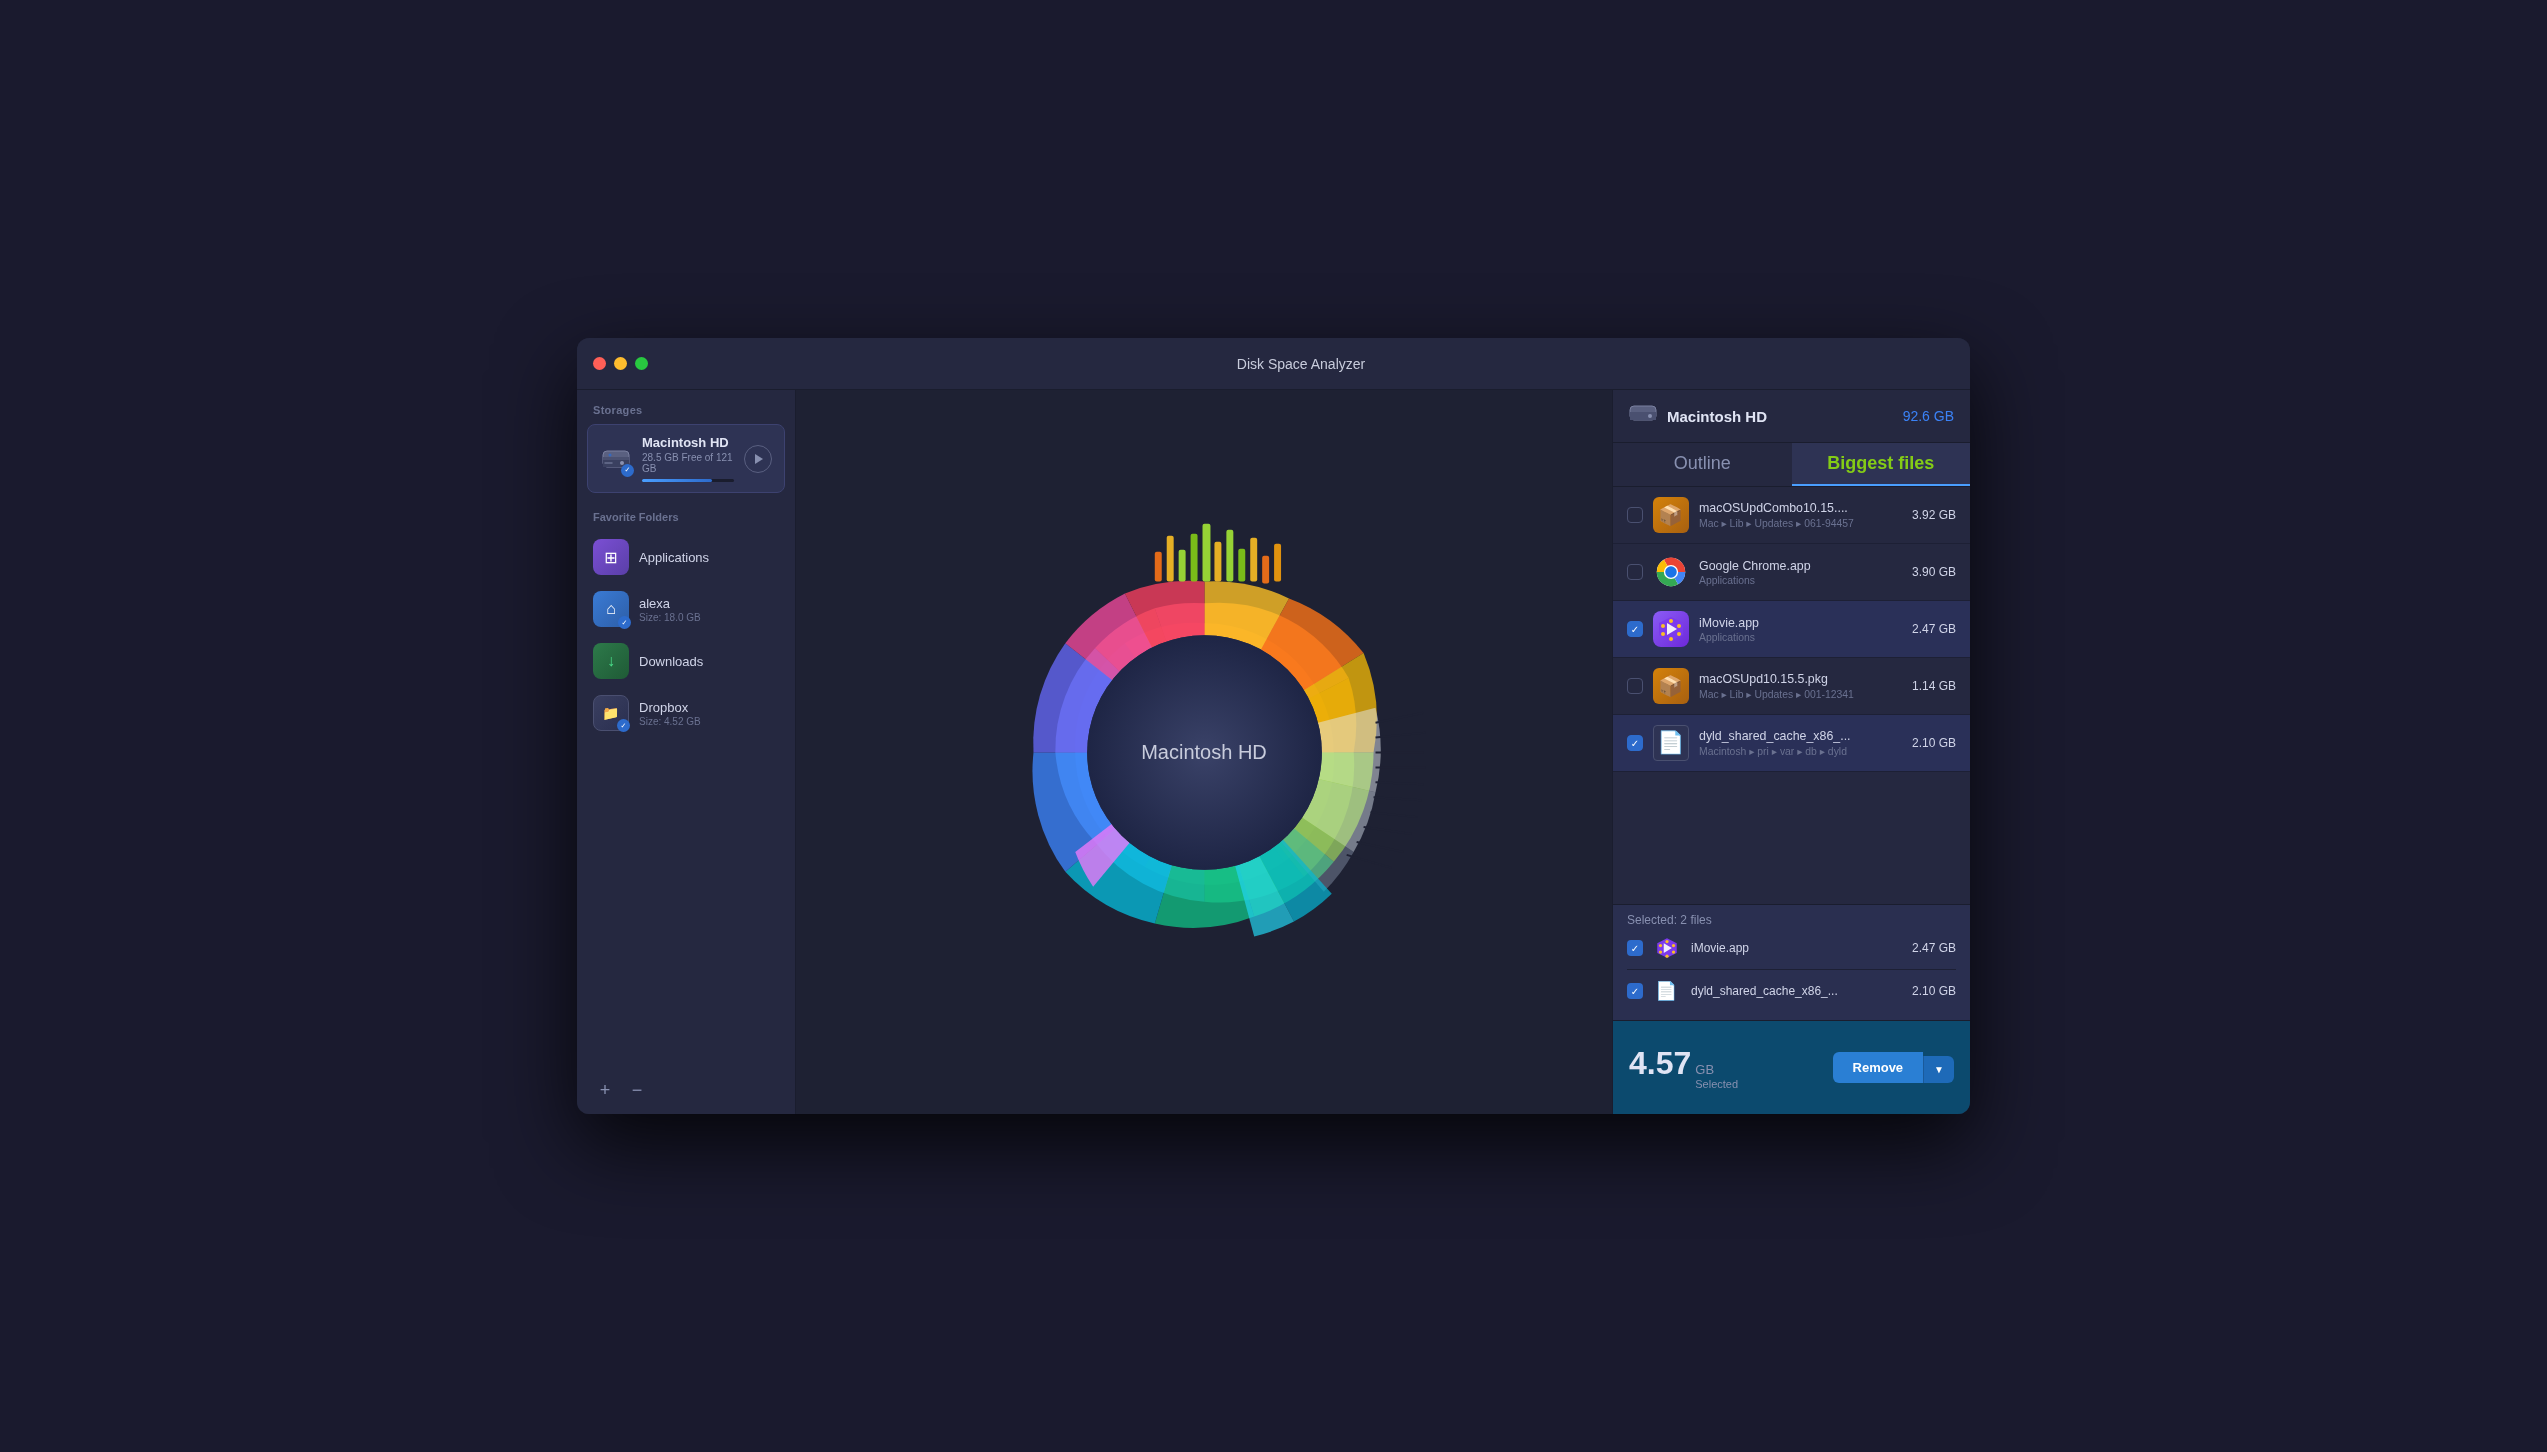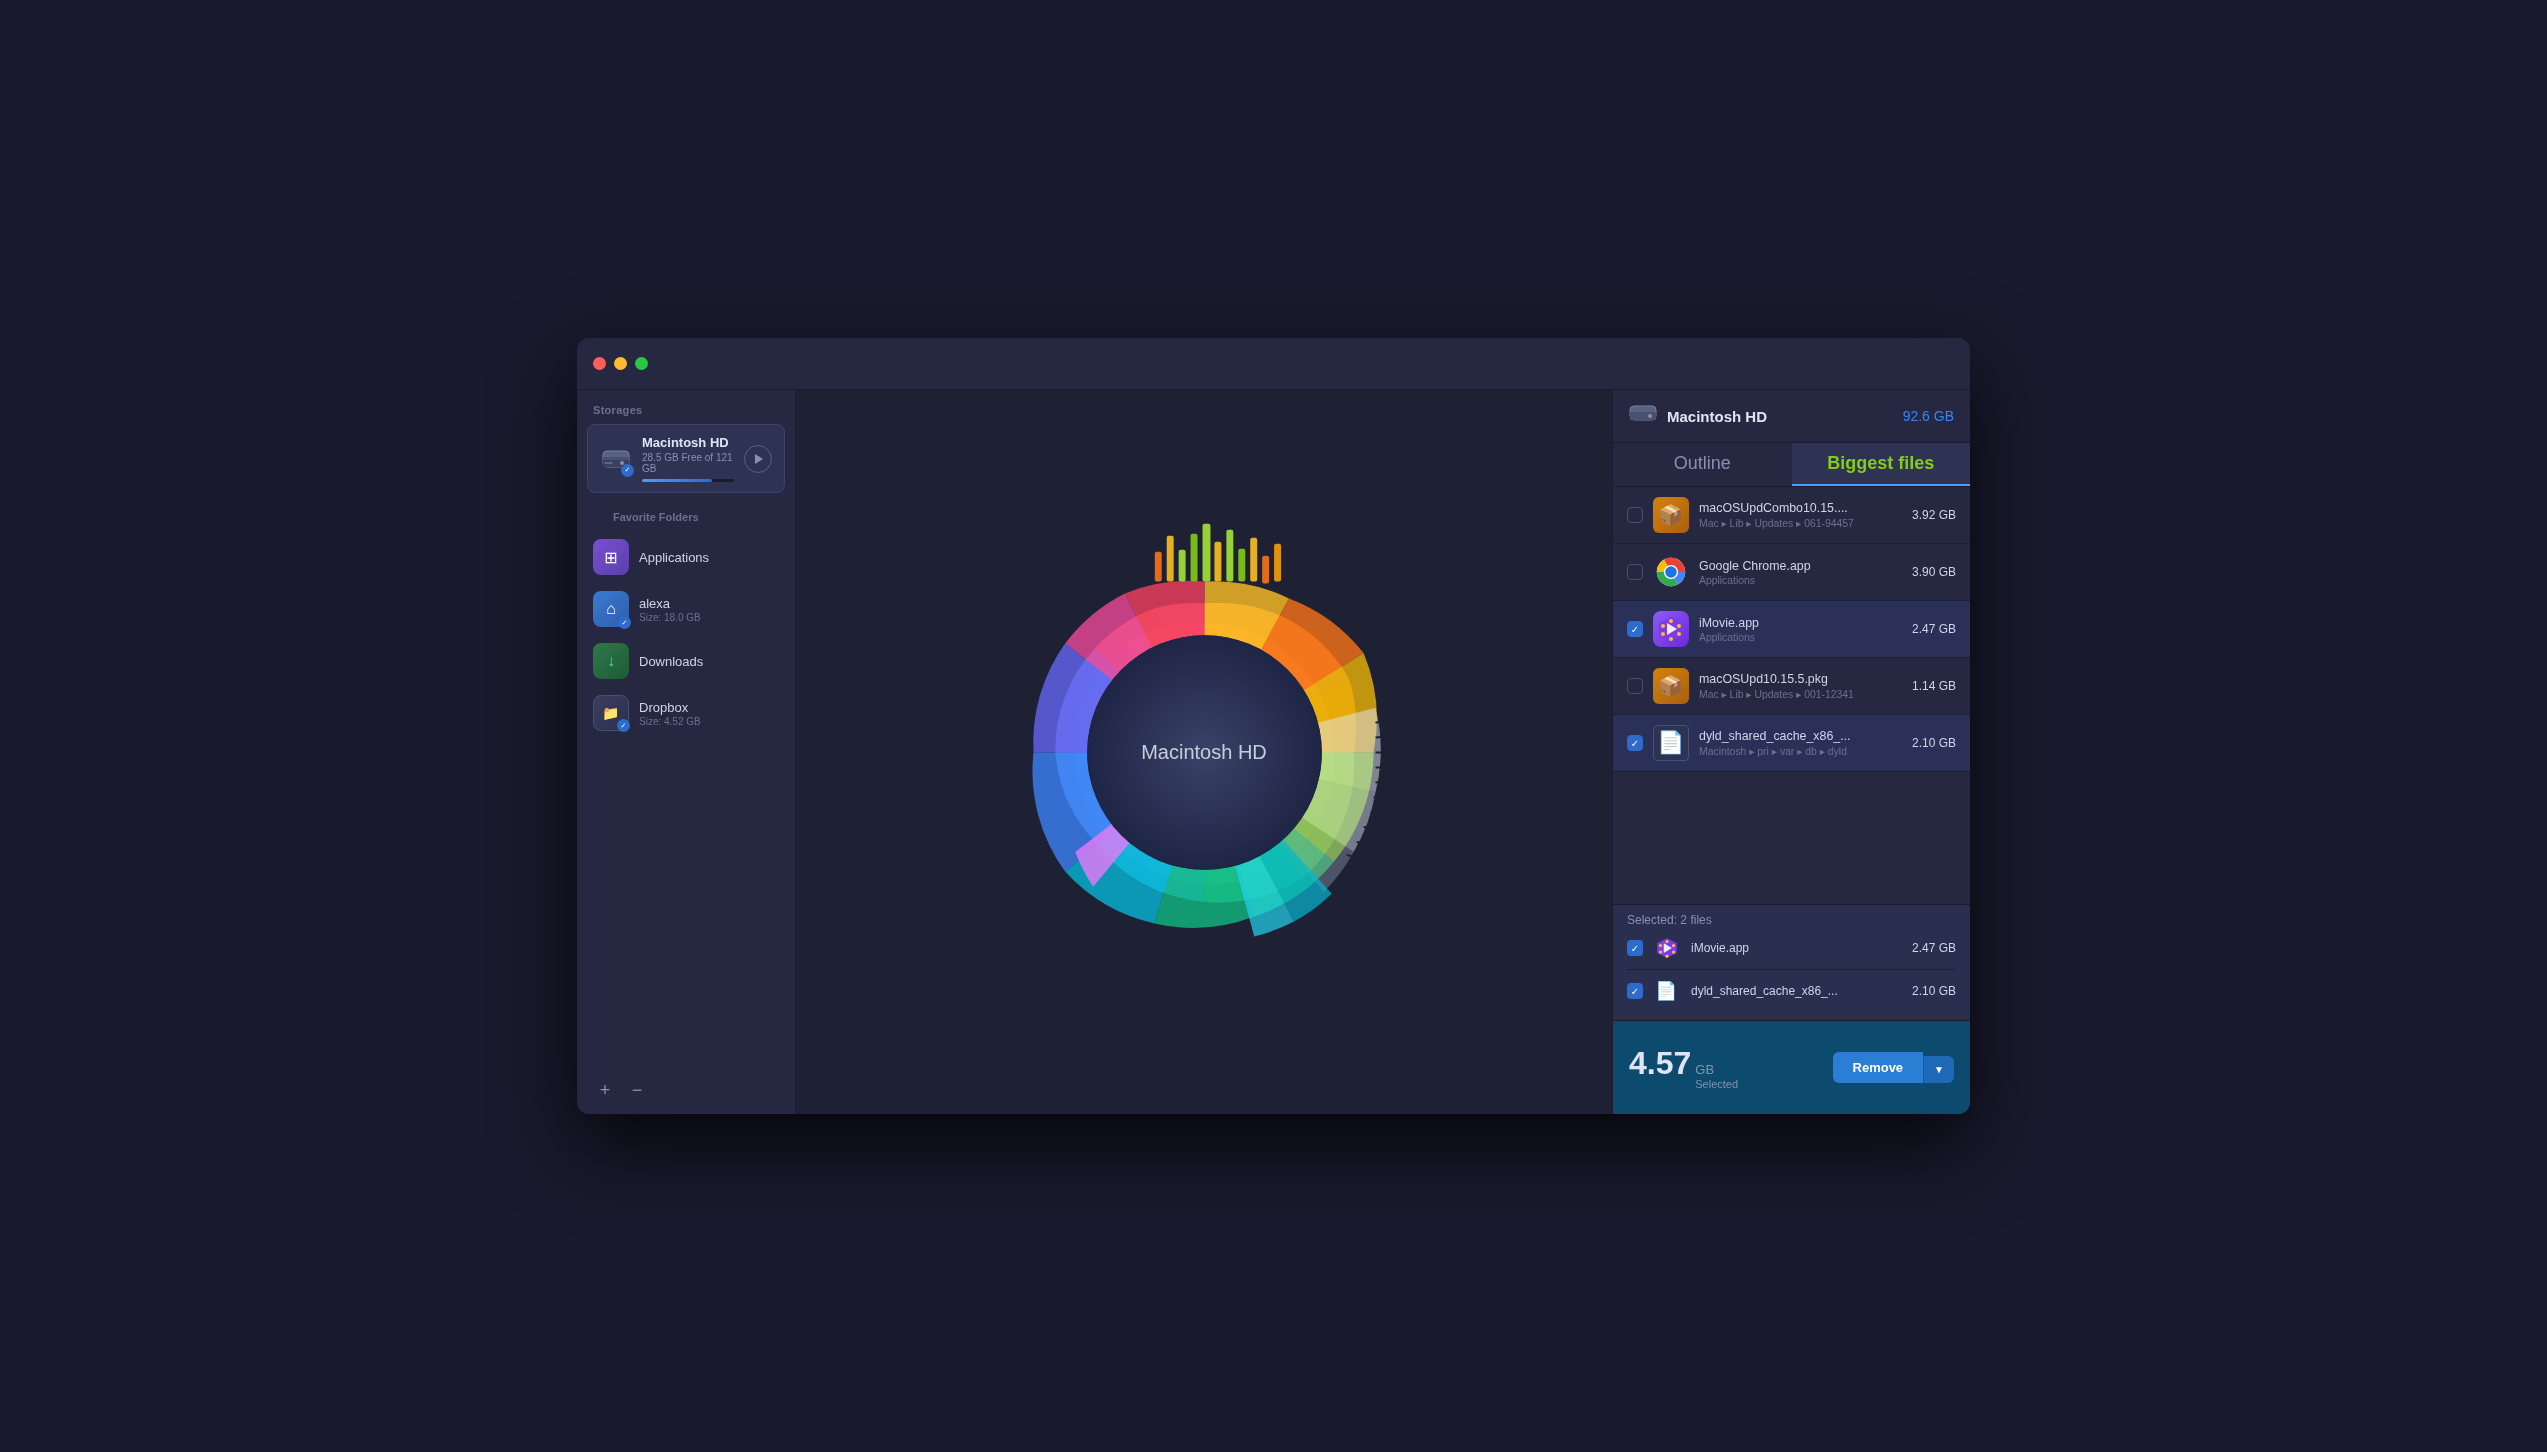--- a/index.html
+++ b/index.html
@@ -130,21 +130,20 @@
       border-top: 5px solid transparent;
       border-bottom: 5px solid transparent;
       border-left: 8px solid #8890b0;
       margin-left: 2px;
     }
     .fav-section-label {
       color: #6a7190;
       font-size: 11px;
       font-weight: 600;
       padding: 18px 16px 8px;
-      margin-left: 20px;
     }
     .fav-item {
       display: flex;
       align-items: center;
       gap: 10px;
       padding: 8px 16px;
       cursor: pointer;
     }
     .fav-icon {
       width: 36px;
@@ -450,20 +449,21 @@
 <body>
 
 <div class="app-window">
 
   <div class="title-bar">
     <div class="traffic-lights">
       <div class="traffic-light tl-close"></div>
       <div class="traffic-light tl-minimize"></div>
       <div class="traffic-light tl-maximize"></div>
     </div>
+    <div class="title-bar-title">Disk Space Analyzer</div>
   </div>
 
   <div class="main-content">
 
     <div class="sidebar">
       <div class="sidebar-section-label">Storages</div>
 
       <div class="storage-item">
         <div class="storage-icon">
           <svg viewBox="0 0 32 32" fill="none">

